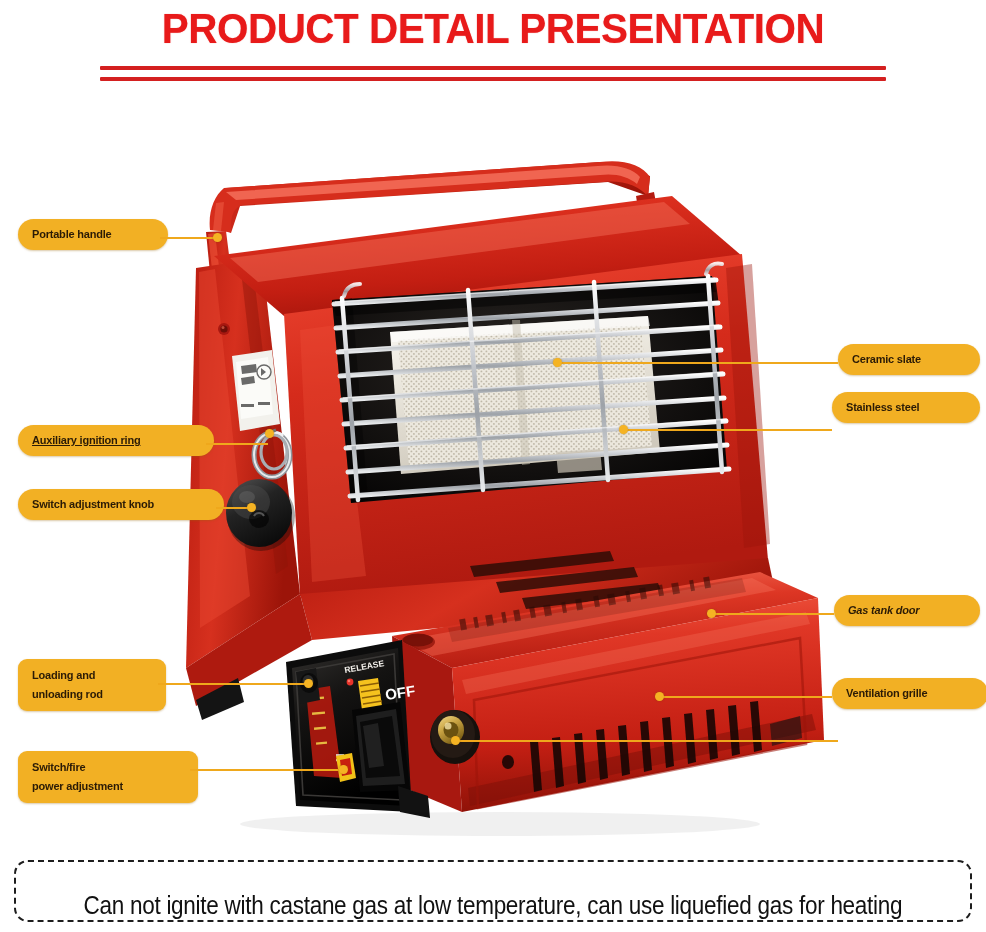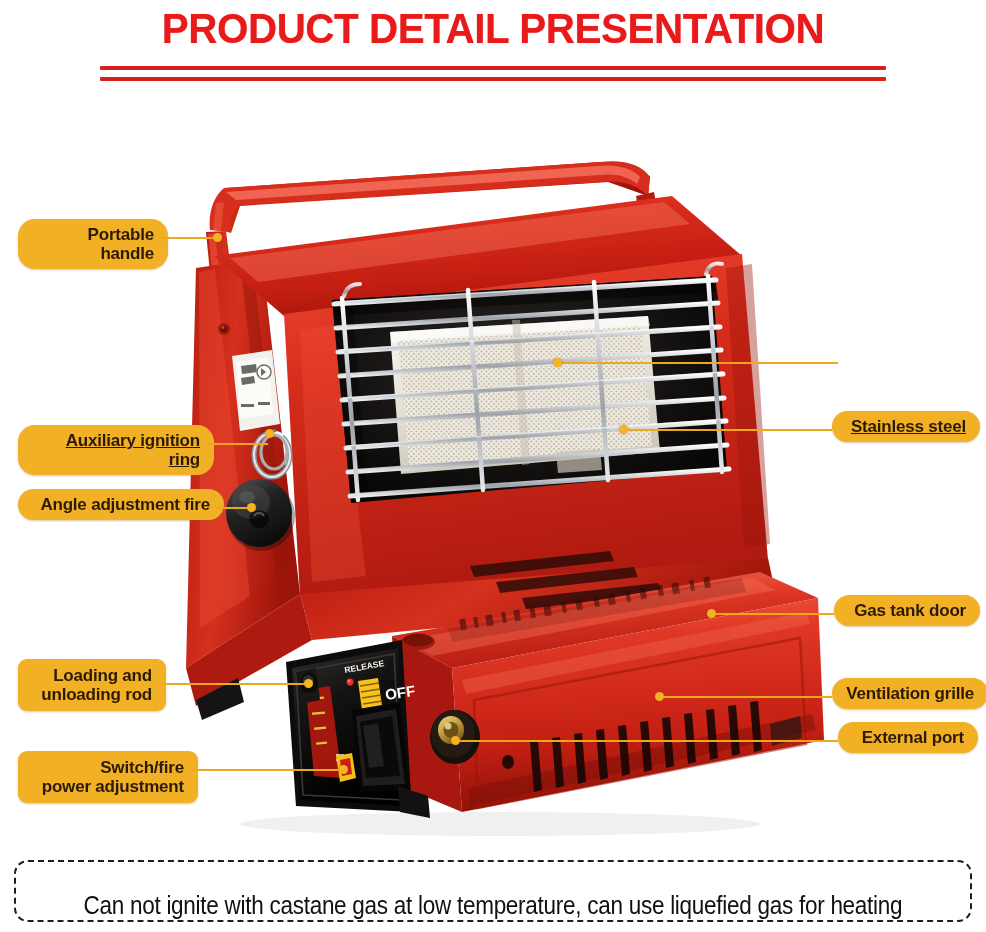--- a/index.html
+++ b/index.html
@@ -27,25 +27,25 @@
   .rule{position:absolute;height:4px;background:#D42020;border-radius:1px;}
   .rule.r1{left:100px;top:66px;width:786px;}
   .rule.r2{left:100px;top:77px;width:786px;}
 
   
   .pill{
     position:absolute;
     background:#F2B024;
     color:#2B1B06;
     border-radius:17px;
-    font-size:17px;
+    font-size:11px;
     font-weight:700;
     line-height:19px;
     padding:6px 14px;
-    text-align:right;
+    text-align:left;
     white-space:pre-line;
     box-shadow:0 1px 2px rgba(150,100,10,.35);
     letter-spacing:-0.2px;
   }
   .pill.two{border-radius:9px;padding:7px 14px;}
 
   
   .lead{position:absolute;height:1.6px;background:#EFA81C;}
   .dot{
     position:absolute;width:9px;height:9px;border-radius:50%;
@@ -426,50 +426,50 @@
   </svg>
 
   <div class="pill" style="left:18px;top:219px;width:122px;">Portable handle</div>
   <div class="lead" style="left:160px;top:237px;width:56px;"></div>
   <div class="dot" style="left:213px;top:233px;"></div>
 
   <div class="pill" style="left:18px;top:425px;width:168px;text-decoration:underline;">Auxiliary ignition ring</div>
   <div class="lead" style="left:206px;top:443px;width:62px;"></div>
   <div class="dot" style="left:265px;top:429px;"></div>
 
-  <div class="pill" style="left:18px;top:489px;width:178px;">Angle adjustment fire</div>
+  <div class="pill" style="left:18px;top:489px;width:178px;">Switch adjustment knob</div>
   <div class="lead" style="left:216px;top:507px;width:36px;"></div>
   <div class="dot" style="left:247px;top:503px;"></div>
 
   <div class="pill two" style="left:18px;top:659px;width:120px;">Loading and
 unloading rod</div>
   <div class="lead" style="left:158px;top:683px;width:150px;"></div>
   <div class="dot" style="left:304px;top:679px;"></div>
 
   <div class="pill two" style="left:18px;top:751px;width:152px;">Switch/fire
 power adjustment</div>
   <div class="lead" style="left:190px;top:769px;width:152px;"></div>
   <div class="dot" style="left:339px;top:765px;"></div>
 
+  <div class="pill" style="left:838px;top:344px;width:114px;">Ceramic slate</div>
   <div class="lead" style="left:558px;top:362px;width:280px;"></div>
   <div class="dot" style="left:553px;top:358px;"></div>
 
-  <div class="pill" style="left:832px;top:411px;width:120px;text-decoration:underline;">Stainless steel</div>
+  <div class="pill" style="left:832px;top:392px;width:120px;">Stainless steel</div>
   <div class="lead" style="left:624px;top:429px;width:208px;"></div>
   <div class="dot" style="left:619px;top:425px;"></div>
 
-  <div class="pill" style="left:834px;top:595px;width:118px;">Gas tank door</div>
+  <div class="pill" style="left:834px;top:595px;width:118px;font-style:italic;">Gas tank door</div>
   <div class="lead" style="left:712px;top:613px;width:122px;"></div>
   <div class="dot" style="left:707px;top:609px;"></div>
 
   <div class="pill" style="left:832px;top:678px;width:128px;">Ventilation grille</div>
   <div class="lead" style="left:660px;top:696px;width:172px;"></div>
   <div class="dot" style="left:655px;top:692px;"></div>
 
-  <div class="pill" style="left:838px;top:722px;width:112px;">External port</div>
   <div class="lead" style="left:456px;top:740px;width:382px;"></div>
   <div class="dot" style="left:451px;top:736px;"></div>
 
   <div class="note">
     <span>Can not ignite with castane gas at low temperature, can use liquefied gas for heating</span>
   </div>
 
 </div>
 
 </body></html>

